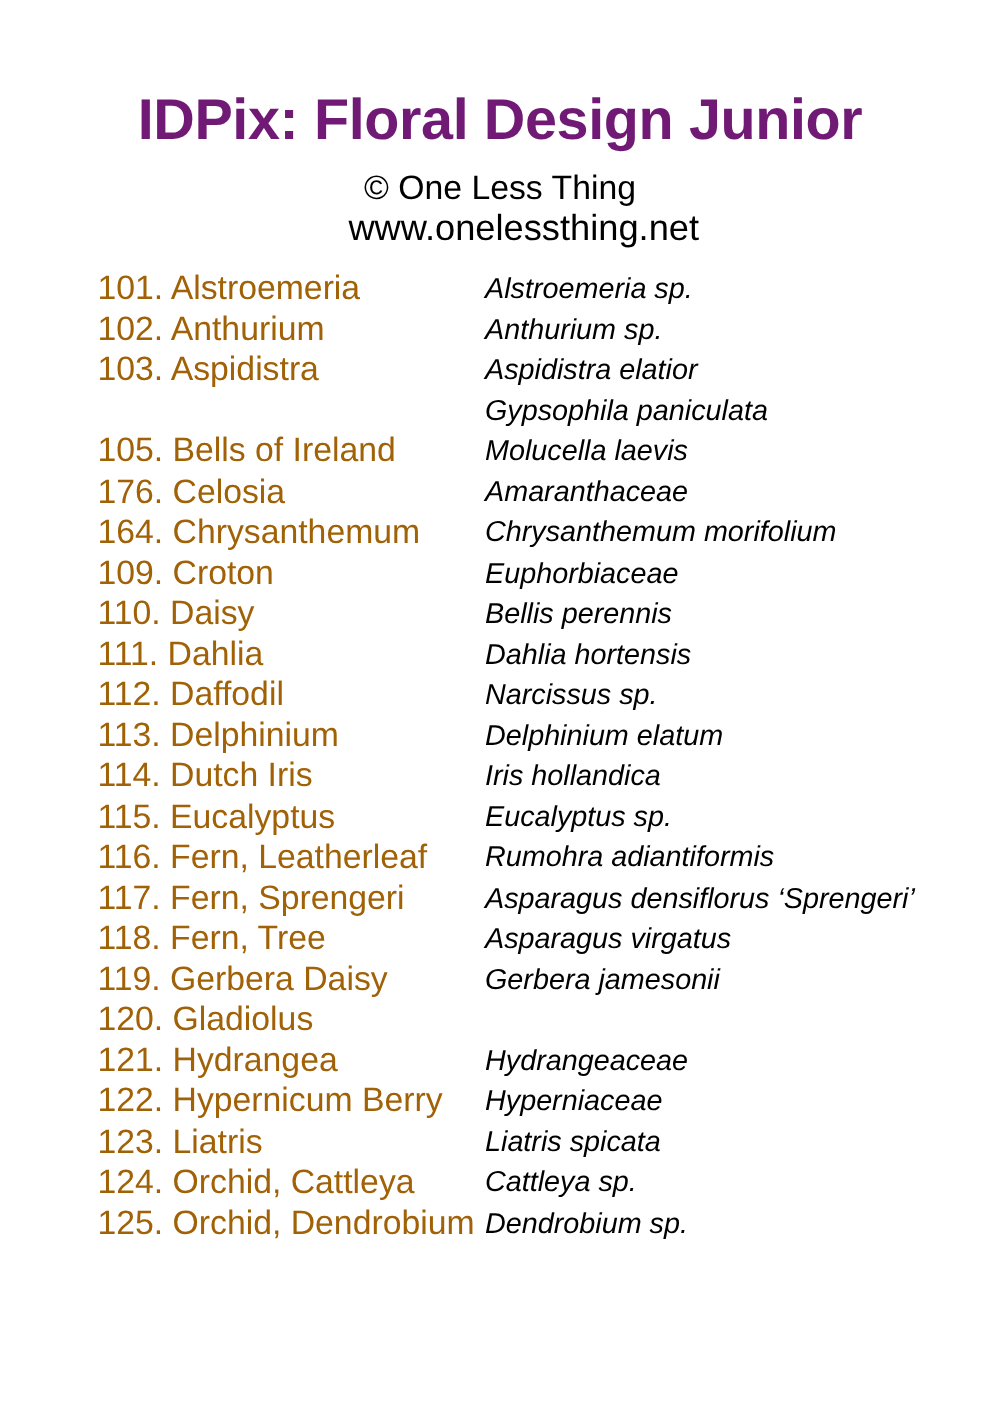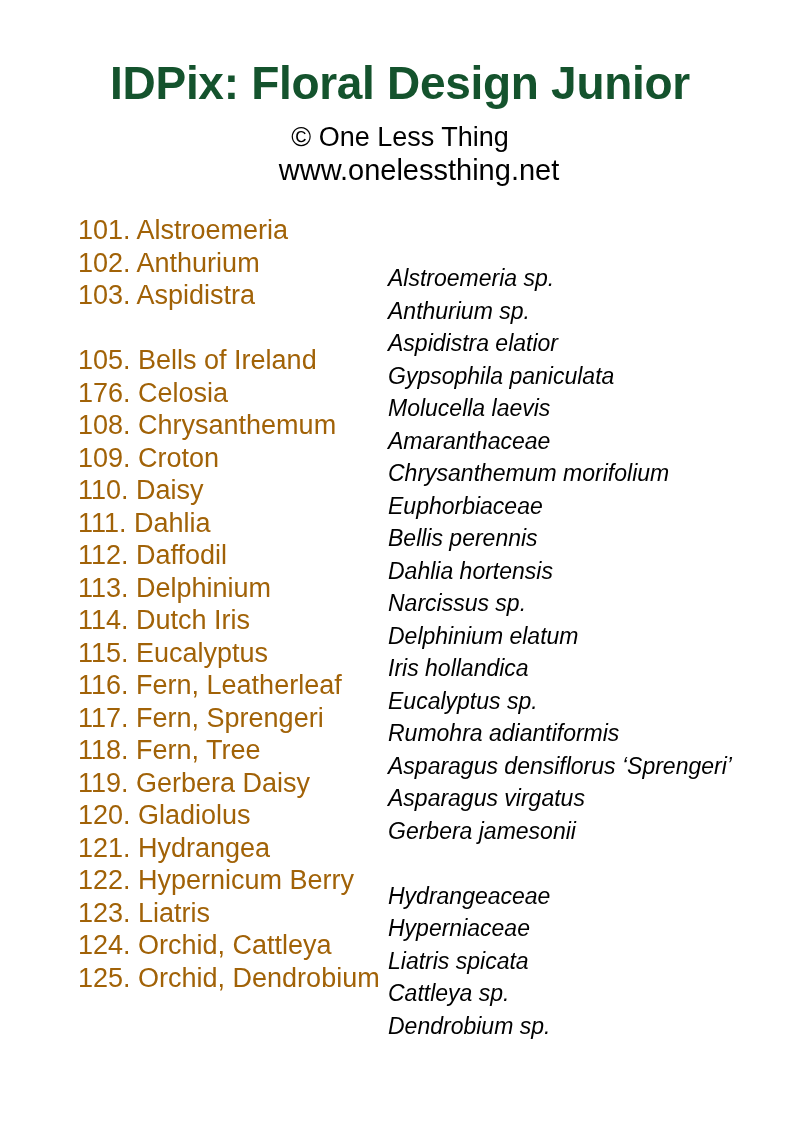--- a/index.html
+++ b/index.html
@@ -25,22 +25,22 @@
   
   .header {
     text-align: center;
     padding-top: 58px;
   }
   .doc-title {
     font-size: 46px;
     font-weight: bold;
     letter-spacing: -0.3px;
     line-height: 1.12;
-    margin: 0;
-    color: #14532d;
+    margin: 12px;
+    color: #701a75;
   }
   .copyright-line {
     font-size: 27px;
     font-weight: normal;
     line-height: 1.22;
     margin: 11px 0 0 0;
     color: #000000;
   }
   .website-line {
     font-size: 29px;
@@ -78,21 +78,20 @@
     color: #a16207;
   }
   .scientific-name {
     position: absolute;
     left: 388px;
     top: 0;
     font-size: 23px;
     font-weight: normal;
     font-style: italic;
     color: #000000;
-    margin-top: 48px;
   }
 </style>
 </head>
 <body>
 
 <div class="page">
 
   <div class="header">
     <h1 class="doc-title">IDPix: Floral Design Junior</h1>
     <div class="copyright-line">© One Less Thing</div>
@@ -117,21 +116,21 @@
   </li>
       <li class="species-row">
     <span class="common-name">105. Bells of Ireland</span>
     <span class="scientific-name">Molucella laevis</span>
   </li>
       <li class="species-row">
     <span class="common-name">176. Celosia</span>
     <span class="scientific-name">Amaranthaceae</span>
   </li>
       <li class="species-row">
-    <span class="common-name">108. Chrysanthemum</span>
+    <span class="common-name">164. Chrysanthemum</span>
     <span class="scientific-name">Chrysanthemum morifolium</span>
   </li>
       <li class="species-row">
     <span class="common-name">109. Croton</span>
     <span class="scientific-name">Euphorbiaceae</span>
   </li>
       <li class="species-row">
     <span class="common-name">110. Daisy</span>
     <span class="scientific-name">Bellis perennis</span>
   </li>

